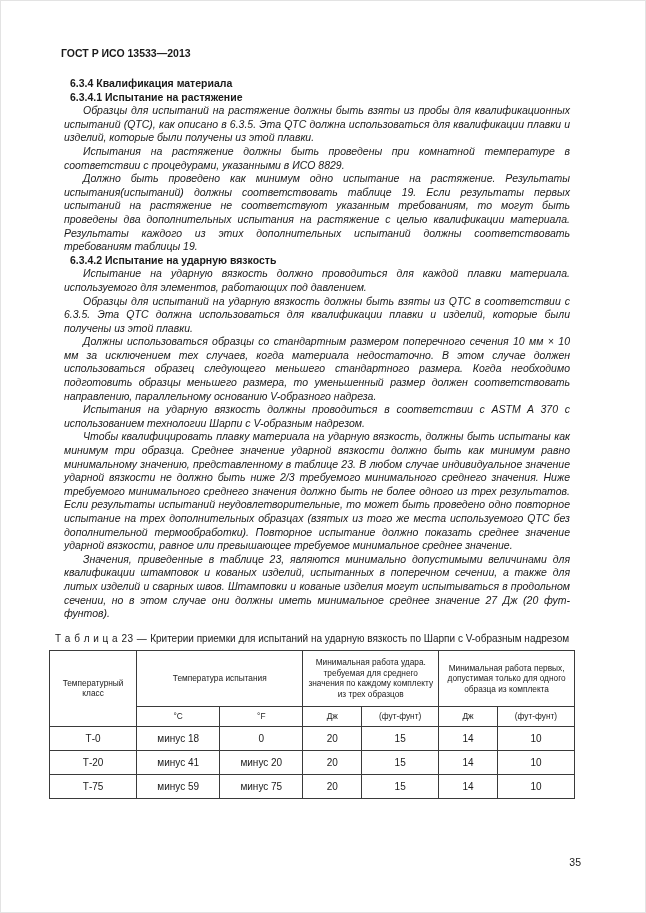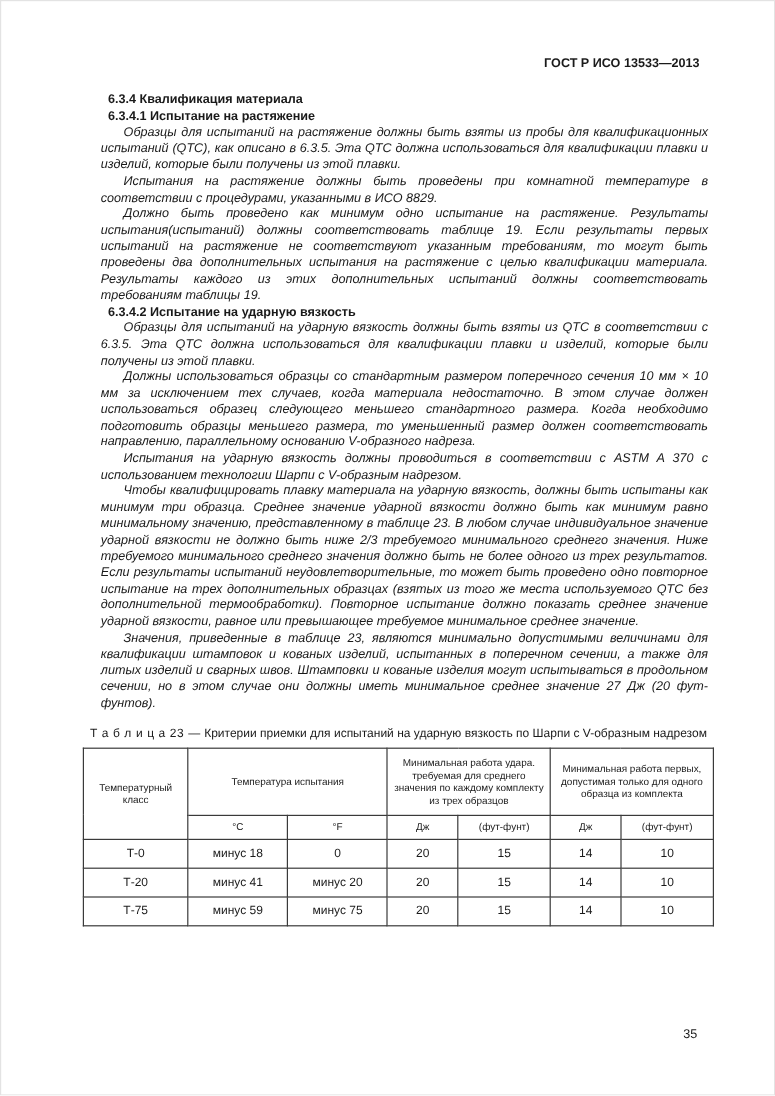--- a/index.html
+++ b/index.html
@@ -15,28 +15,27 @@
     height: 913px;
     background: #ffffff;
     border: 1px solid #e3e3e3;
     overflow: hidden;
   }
   .doc-header {
     position: absolute;
     top: 46px;
     left: 60px;
     width: 522px;
-    text-align: right;
     font-weight: bold;
     font-size: 10.5px;
   }
   .content {
     position: absolute;
     top: 76px;
-    left: 68px;
+    left: 48px;
     width: 526px;
   }
   .text-block {
     margin-left: 15px;
     width: 506px;
     font-size: 10.5px;
     line-height: 13.6px;
     text-align: justify;
   }
   .text-block p.heading {
@@ -96,20 +95,21 @@
   <div class="doc-header">ГОСТ Р ИСО 13533—2013</div>
 
   <div class="content">
     <div class="text-block">
       <p class="heading">6.3.4 Квалификация материала</p>
       <p class="heading">6.3.4.1 Испытание на растяжение</p>
       <p class="para">Образцы для испытаний на растяжение должны быть взяты из пробы для квалификационных испытаний (QTC), как описано в 6.3.5. Эта QTC должна использоваться для квалификации плавки и изделий, которые были получены из этой плавки.</p>
       <p class="para">Испытания на растяжение должны быть проведены при комнатной температуре в соответствии с процедурами, указанными в ИСО 8829.</p>
       <p class="para">Должно быть проведено как минимум одно испытание на растяжение. Результаты испытания(испытаний) должны соответствовать таблице 19. Если результаты первых испытаний на растяжение не соответствуют указанным требованиям, то могут быть проведены два дополнительных испытания на растяжение с целью квалификации материала. Результаты каждого из этих дополнительных испытаний должны соответствовать требованиям таблицы 19.</p>
       <p class="heading">6.3.4.2 Испытание на ударную вязкость</p>
+      <p class="para">Испытание на ударную вязкость должно проводиться для каждой плавки материала. используемого для элементов, работающих под давлением.</p>
       <p class="para">Образцы для испытаний на ударную вязкость должны быть взяты из QTC в соответствии с 6.3.5. Эта QTC должна использоваться для квалификации плавки и изделий, которые были получены из этой плавки.</p>
       <p class="para">Должны использоваться образцы со стандартным размером поперечного сечения 10 мм × 10 мм за исключением тех случаев, когда материала недостаточно. В этом случае должен использоваться образец следующего меньшего стандартного размера. Когда необходимо подготовить образцы меньшего размера, то уменьшенный размер должен соответствовать направлению, параллельному основанию V-образного надреза.</p>
       <p class="para">Испытания на ударную вязкость должны проводиться в соответствии с ASTM A 370 с использованием технологии Шарпи с V-образным надрезом.</p>
       <p class="para">Чтобы квалифицировать плавку материала на ударную вязкость, должны быть испытаны как минимум три образца. Среднее значение ударной вязкости должно быть как минимум равно минимальному значению, представленному в таблице 23. В любом случае индивидуальное значение ударной вязкости не должно быть ниже 2/3 требуемого минимального среднего значения. Ниже требуемого минимального среднего значения должно быть не более одного из трех результатов. Если результаты испытаний неудовлетворительные, то может быть проведено одно повторное испытание на трех дополнительных образцах (взятых из того же места используемого QTC без дополнительной термообработки). Повторное испытание должно показать среднее значение ударной вязкости, равное или превышающее требуемое минимальное среднее значение.</p>
       <p class="para">Значения, приведенные в таблице 23, являются минимально допустимыми величинами для квалификации штамповок и кованых изделий, испытанных в поперечном сечении, а также для литых изделий и сварных швов. Штамповки и кованые изделия могут испытываться в продольном сечении, но в этом случае они должны иметь минимальное среднее значение 27 Дж (20 фут-фунтов).</p>
     </div>
 
     <div class="table-caption"><span class="caption-label">Т а б л и ц а  23 —</span><span> Критерии приемки для испытаний на ударную вязкость по Шарпи с V-образным надрезом</span></div>
 
     <table class="gost">

